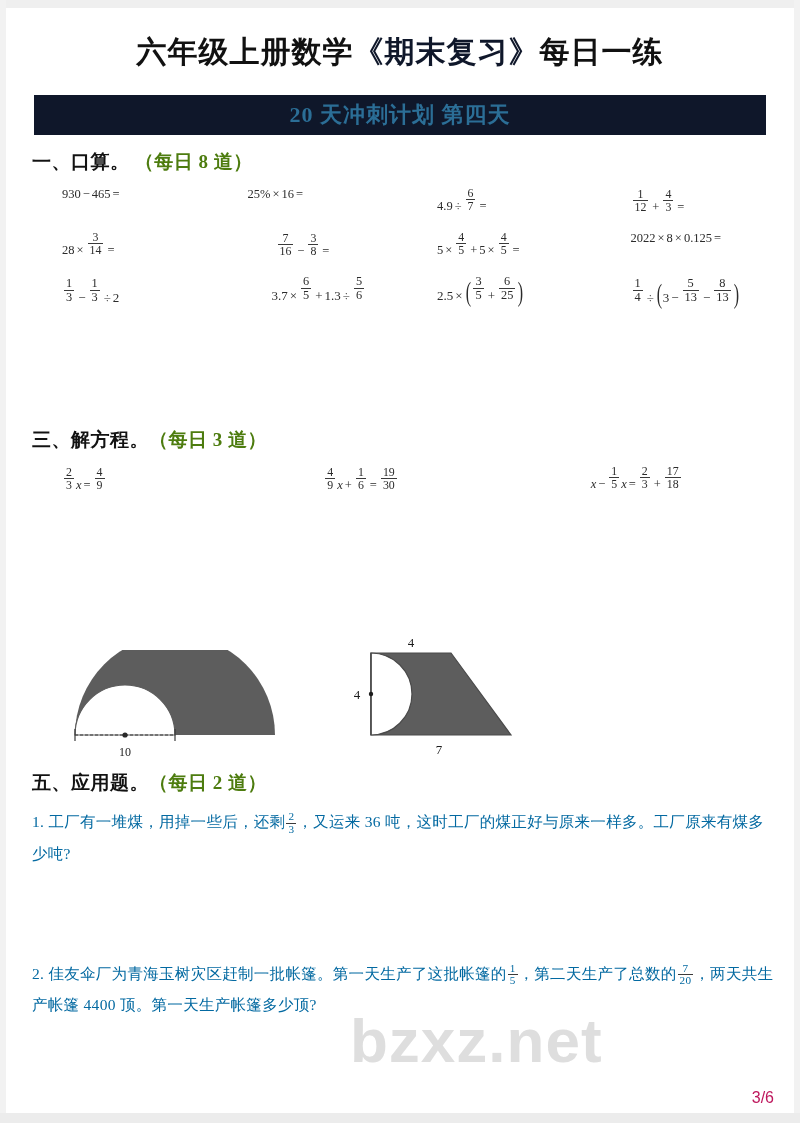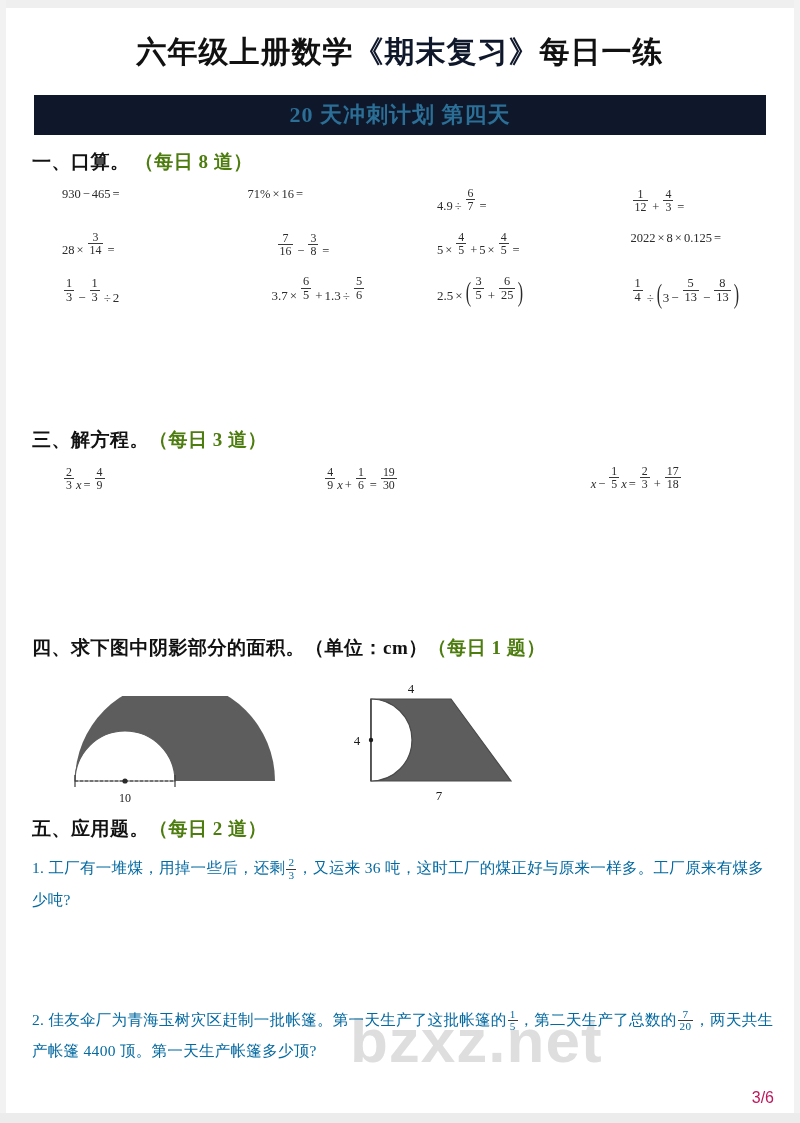--- a/index.html
+++ b/index.html
@@ -199,21 +199,21 @@
       <div class="cell c1">
         <span class="math">
           <span>930</span>
           <span class="op">−</span>
           <span>465</span>
           <span class="op">=</span>
         </span>
       </div>
       <div class="cell c2">
         <span class="math">
-          <span>71%</span>
+          <span>25%</span>
           <span class="op">×</span>
           <span>16</span>
           <span class="op">=</span>
         </span>
       </div>
       <div class="cell c3">
         <span class="math">
           <span>4.9</span>
           <span class="op">÷</span>
           <span class="frac">
@@ -428,23 +428,20 @@
           <span class="frac">
             <span class="num">17</span>
             <span class="den">18</span>
           </span>
         </span>
       </div>
     </div>
 
     <div class="blank-lg"></div>
 
-    <div class="sec-head">
-      <span>四、求下图中阴影部分的面积。（单位：cm）</span><span class="paren">（每日 1 题）</span>
-    </div>
 
     <div class="figs">
 
       <div class="fig-box">
         <svg width="215" height="110" viewBox="0 0 215 110">
 
           <path d="M 5 85 A 100 100 0 0 1 205 85 Z" fill="#5d5d5d"></path>
 
           <path d="M 5 85 A 50 50 0 0 1 105 85 Z" fill="#ffffff" stroke="#5d5d5d" stroke-width="1.2"></path>
 

